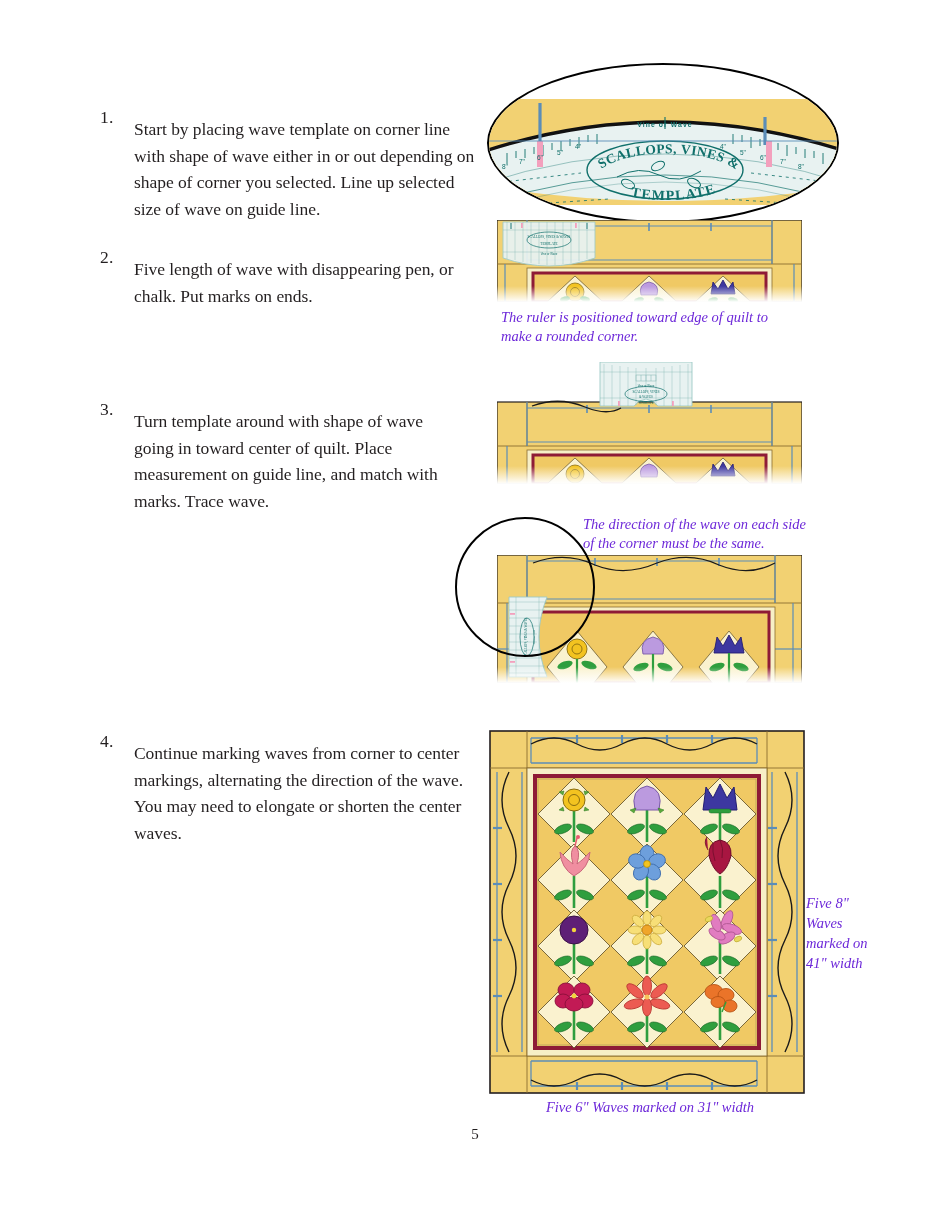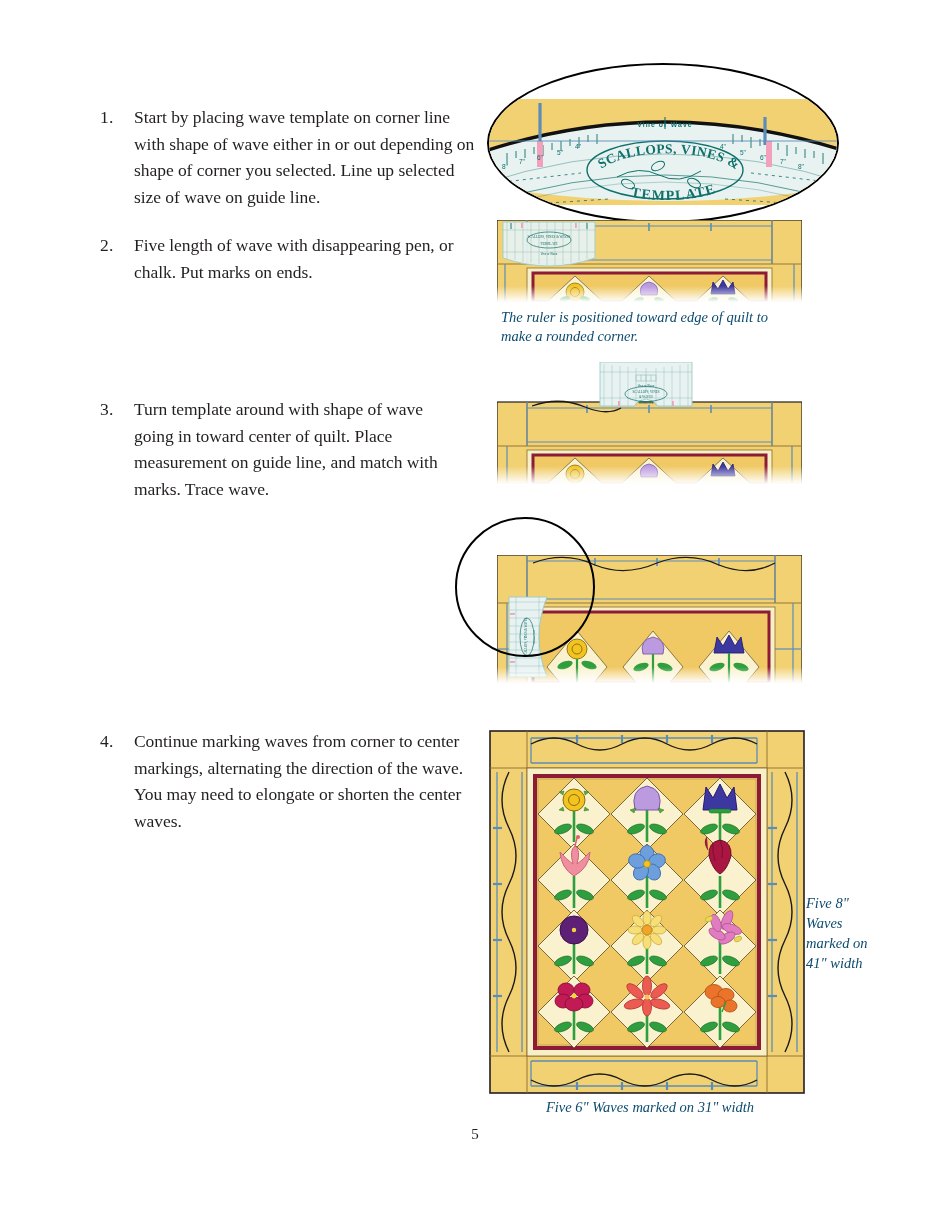--- a/index.html
+++ b/index.html
@@ -39,30 +39,31 @@
     flex: 0 0 34px;
     font-size: 17.5px;
     line-height: 26.5px;
     letter-spacing: 0.2px;
   }
   .step-text {
     flex: 1;
     font-size: 17.5px;
     line-height: 26.5px;
     letter-spacing: -0.05px;
+    margin-top: 12px;
   }
   .step3 { position: absolute; left: 100px; top: 396px; width: 360px; }
   .step4 { position: absolute; left: 100px; top: 728px; width: 380px; }
 
   
   .caption {
     font-style: italic;
     font-size: 14.5px;
     line-height: 19px;
-    color: #0c4a6e;
+    color: #6d28d9;
   }
   #caption-rounded-corner { position: absolute; left: 501px; top: 308px; width: 300px; }
   #caption-wave-direction { position: absolute; left: 583px; top: 515px; width: 232px; text-align: left; }
   #caption-five-eight     { position: absolute; left: 806px; top: 893px; width: 80px; line-height: 20px; }
   #caption-five-six       { position: absolute; left: 490px; top: 1098px; width: 320px; text-align: center; }
 
   
   #page-number {
     position: absolute;
     left: 0; top: 1126px;
@@ -478,20 +479,21 @@
           <stop offset="0%" stop-color="#ffffff" stop-opacity="0"></stop>
           <stop offset="100%" stop-color="#ffffff" stop-opacity="1"></stop>
         </linearGradient>
       </defs>
       <rect x="0" y="112" width="305" height="16" fill="url(#fadeWhite3)"></rect>
     </svg>
   </div>
 
   <div id="corner-circle"></div>
 
+  <div id="caption-wave-direction" class="caption">The direction of the wave on each side of the corner must be the same.</div>
 
   <div style="position:absolute;left:489px;top:730px;width:316px;height:364px;">
     <svg width="316" height="364" viewBox="0 0 316 364">
       <defs>
 
         <g id="leafpair">
           <ellipse cx="-11" cy="0" rx="9" ry="4" fill="#2f9e3e" stroke="#1d6b28" stroke-width="0.6" transform="rotate(-22 -11 0)"></ellipse>
           <ellipse cx="11" cy="0" rx="9" ry="4" fill="#2f9e3e" stroke="#1d6b28" stroke-width="0.6" transform="rotate(22 11 0)"></ellipse>
         </g>
       </defs>

